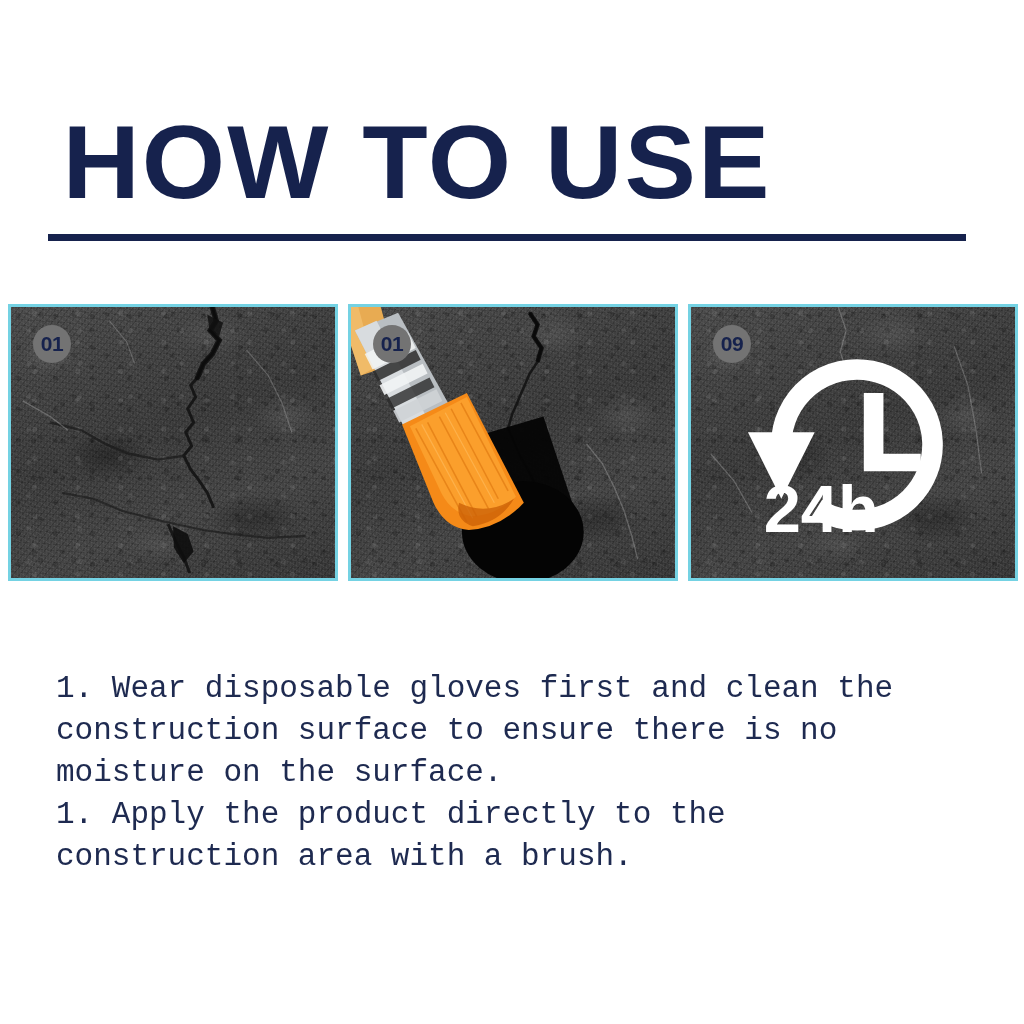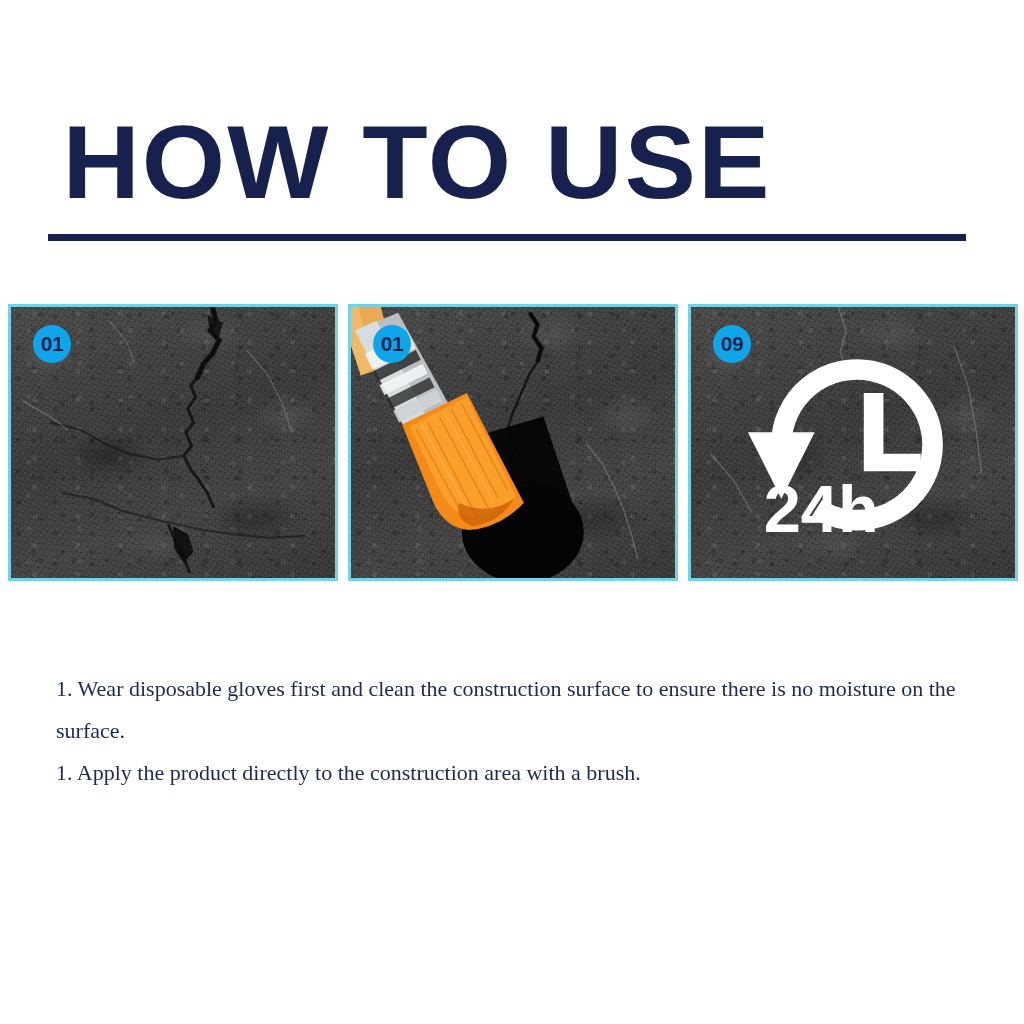--- a/index.html
+++ b/index.html
@@ -96,21 +96,21 @@
   }
 
   
   .badge {
     position: absolute;
     left: 22px;
     top: 18px;
     width: 38px;
     height: 38px;
     border-radius: 50%;
-    background: #0ea5e9;
+    background: #737373;
     display: flex;
     align-items: center;
     justify-content: center;
     font-family: "Liberation Sans", sans-serif;
     font-weight: 700;
     font-size: 21px;
     color: #16224d;
     letter-spacing: -0.5px;
     z-index: 6;
   }
@@ -123,22 +123,22 @@
     z-index: 3;
   }
 
   
   #steps {
     position: absolute;
     left: 56px;
     top: 668px;
     width: 910px;
     color: #1e2a50;
-    font-family: Liberation Serif, serif;
-    font-size: 22px;
+    font-family: Liberation Mono, monospace;
+    font-size: 31px;
     line-height: 42px;
     font-weight: 400;
   }
   #steps p { margin: 0; }
 </style>
 </head>
 <body>
 
 <div id="title-block">
   <h1 id="page-title">HOW TO USE</h1>

